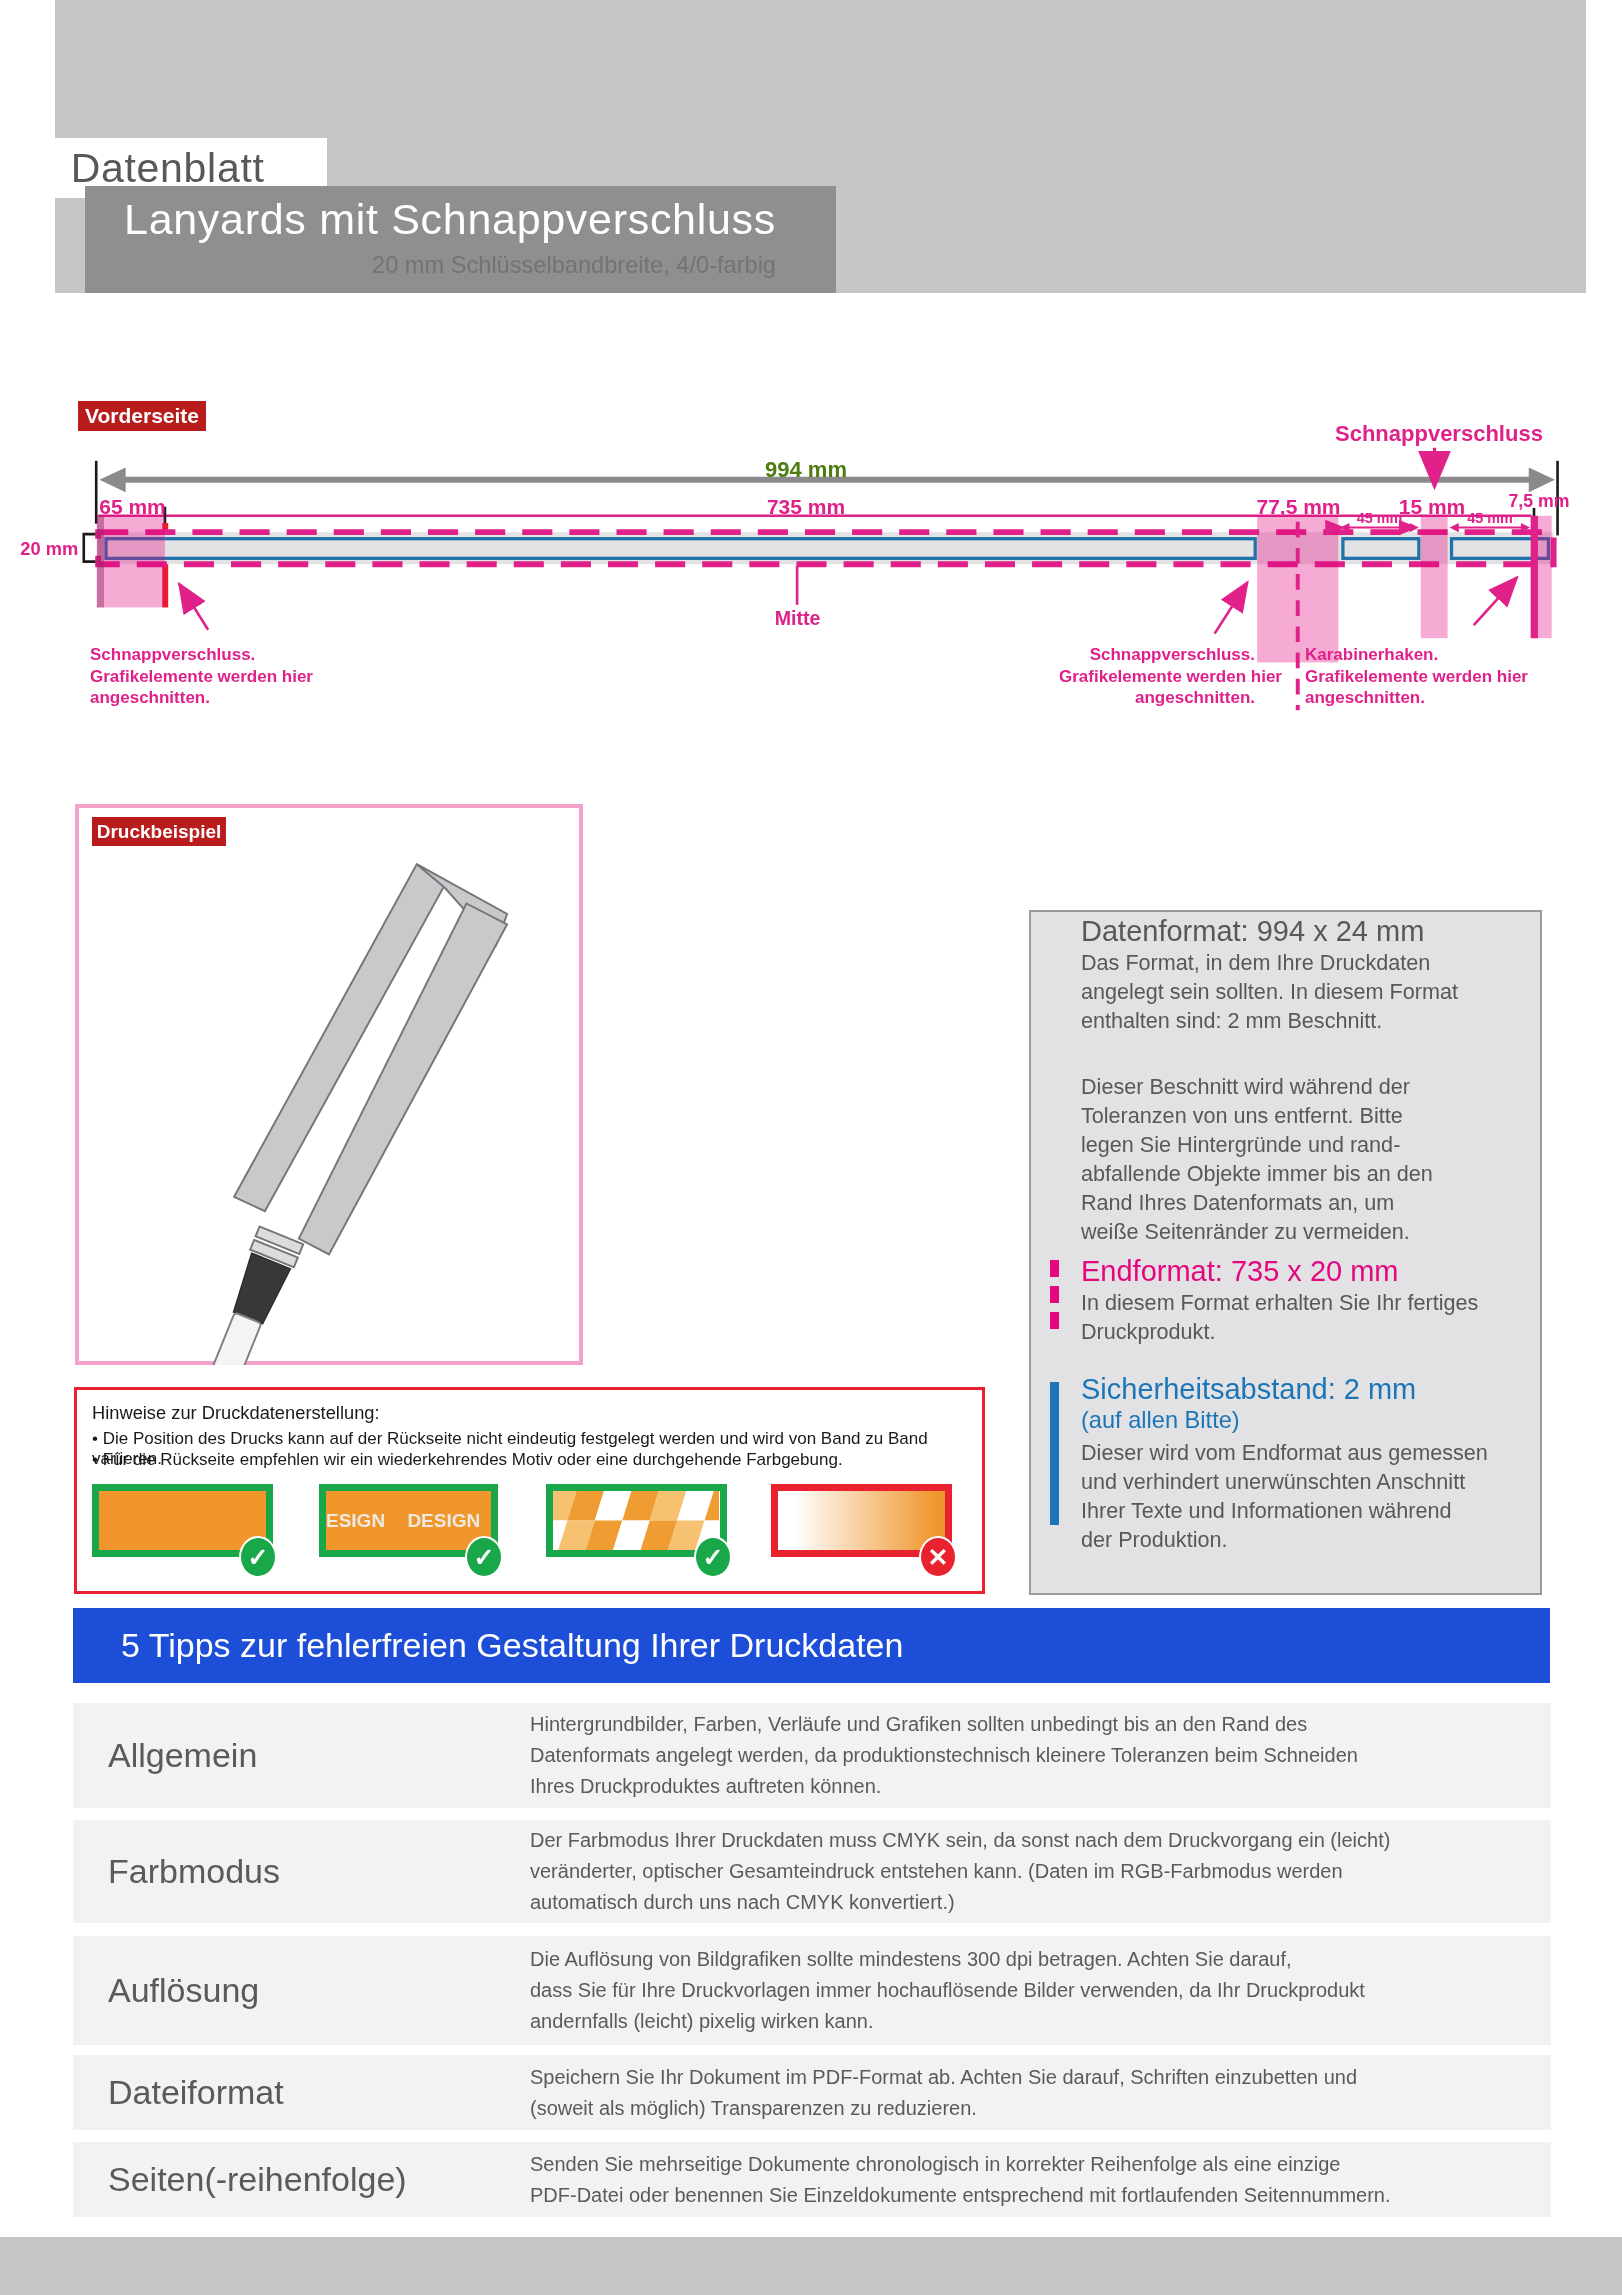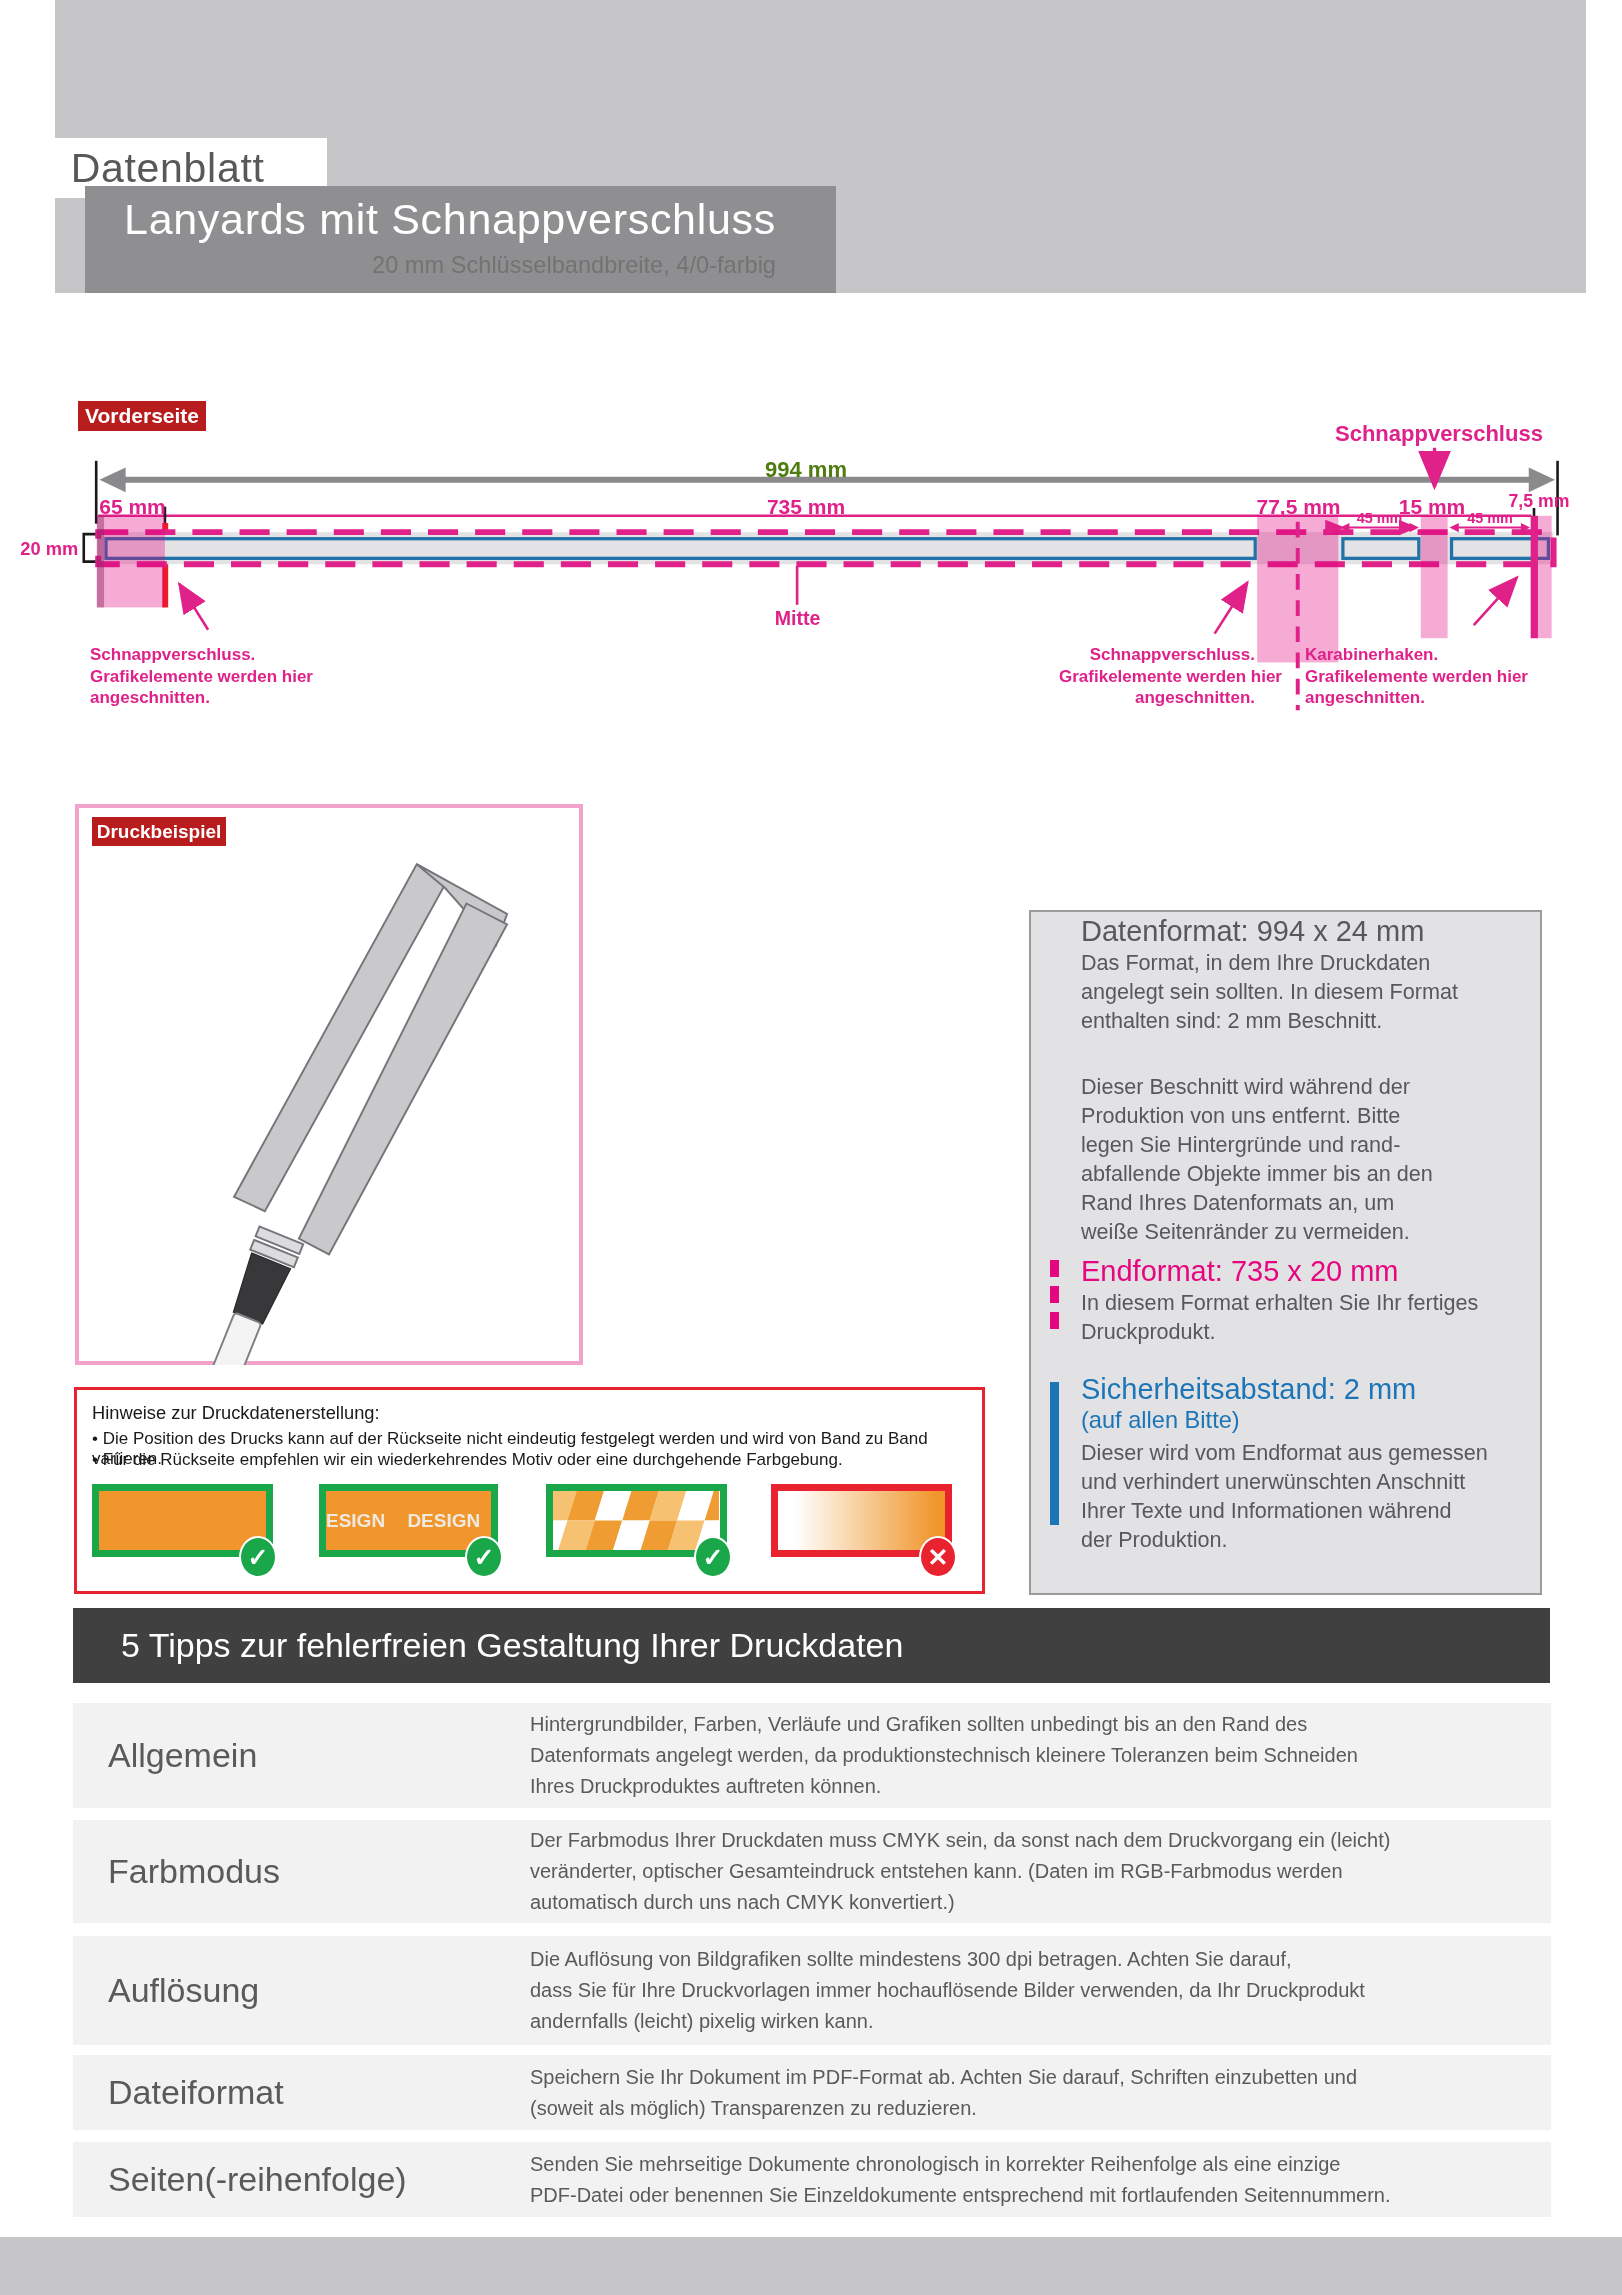--- a/index.html
+++ b/index.html
@@ -38,21 +38,21 @@
   .thumb{box-sizing:border-box;}
   .thumb.ok{border:7.2px solid #1aa74a;}
   .thumb.bad{border:7.2px solid #e8232f;}
   .badge{width:34px;height:38px;border-radius:50%;display:flex;align-items:center;justify-content:center;
          border:2px solid #ffffff;color:#ffffff;font-weight:bold;font-size:25px;}
   .badge.ok{background:#1aa74a;}
   .badge.bad{background:#e8232f;}
   .design-text{color:#efe9df;font-weight:bold;font-size:19px;word-spacing:17px;white-space:nowrap;
                display:flex;align-items:center;overflow:hidden;}
   
-  .tips-banner{background:#404040;color:#ffffff;font-size:34px;display:flex;align-items:center;}
+  .tips-banner{background:#1d4ed8;color:#ffffff;font-size:34px;display:flex;align-items:center;}
   .row{background:#f2f2f2;}
   .row-label{font-size:34px;color:#5a5a5c;display:flex;align-items:center;}
   .row-body{font-size:20px;line-height:31px;color:#5a5a5c;display:flex;flex-direction:column;justify-content:center;}
   .footer{background:#c6c5c7;}
   svg{display:block;}
 </style>
 </head>
 <body>
 
 <div class="page">
@@ -180,21 +180,21 @@
   <div class="abs panel-p" style="left:1081px;top:948px;">
     <div class="lines">
         <div>Das Format, in dem Ihre Druckdaten</div>
         <div>angelegt sein sollten. In diesem Format</div>
         <div>enthalten sind: 2 mm Beschnitt.</div>
       </div>
   </div>
   <div class="abs panel-p" style="left:1081px;top:1072px;">
     <div class="lines">
         <div>Dieser Beschnitt wird während der</div>
-        <div>Produktion von uns entfernt. Bitte</div>
+        <div>Toleranzen von uns entfernt. Bitte</div>
         <div>legen Sie Hintergründe und rand-</div>
         <div>abfallende Objekte immer bis an den</div>
         <div>Rand Ihres Datenformats an, um</div>
         <div>weiße Seitenränder zu vermeiden.</div>
       </div>
   </div>
 
   <div class="abs" style="left:1050px;top:1260px;width:8.5px;height:17px;background:#e6067f;"></div>
   <div class="abs" style="left:1050px;top:1286px;width:8.5px;height:17px;background:#e6067f;"></div>
   <div class="abs" style="left:1050px;top:1312px;width:8.5px;height:17px;background:#e6067f;"></div>

